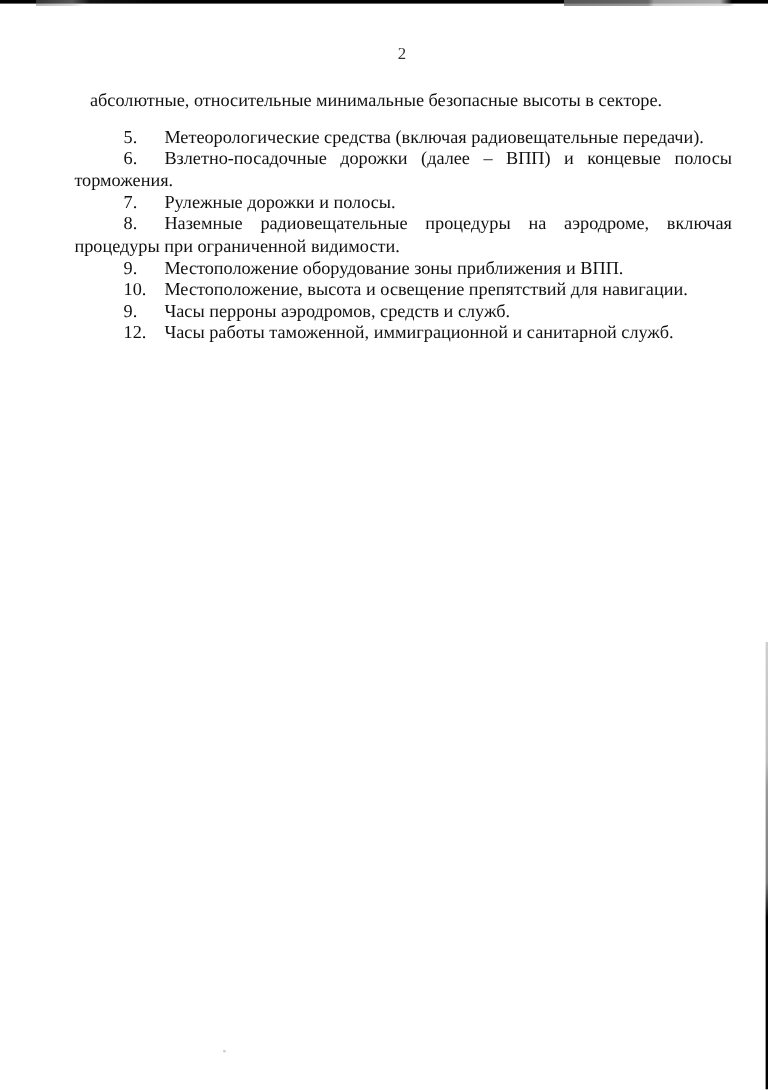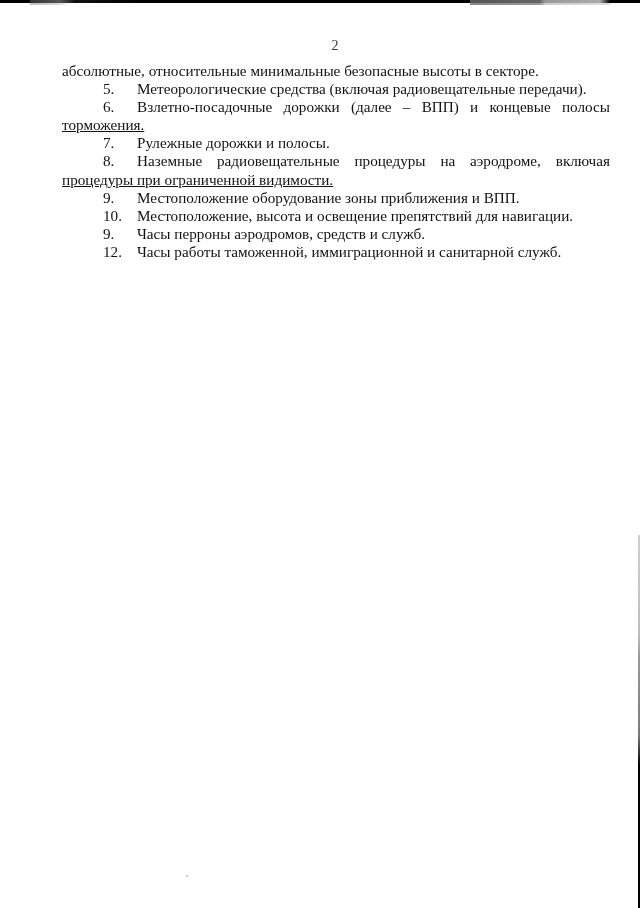--- a/index.html
+++ b/index.html
@@ -49,21 +49,21 @@
     }
     .content {
       position: absolute;
       left: 62px;
       top: 62px;
       width: 548px;
       font-size: 15.2px;
       line-height: 18.1px;
     }
     .para {
-      margin: 0;
+      margin: 13px;
       text-align: justify;
       text-align-last: left;
     }
     .item {
       display: block;
       text-align: justify;
       text-indent: 0;
     }
     .item .num {
       display: inline-block;
@@ -74,21 +74,20 @@
       text-align: justify;
       text-align-last: left;
     }
     .item.wrap .first-line {
       display: block;
       text-align: justify;
       text-align-last: justify;
     }
     .item.wrap .cont-line {
       display: block;
-      text-decoration: underline;
     }
     .speck {
       position: absolute;
       left: 186px; top: 875px;
       width: 2px; height: 2px;
       background: #cccccc;
     }
   </style>
 </head>
 <body>

